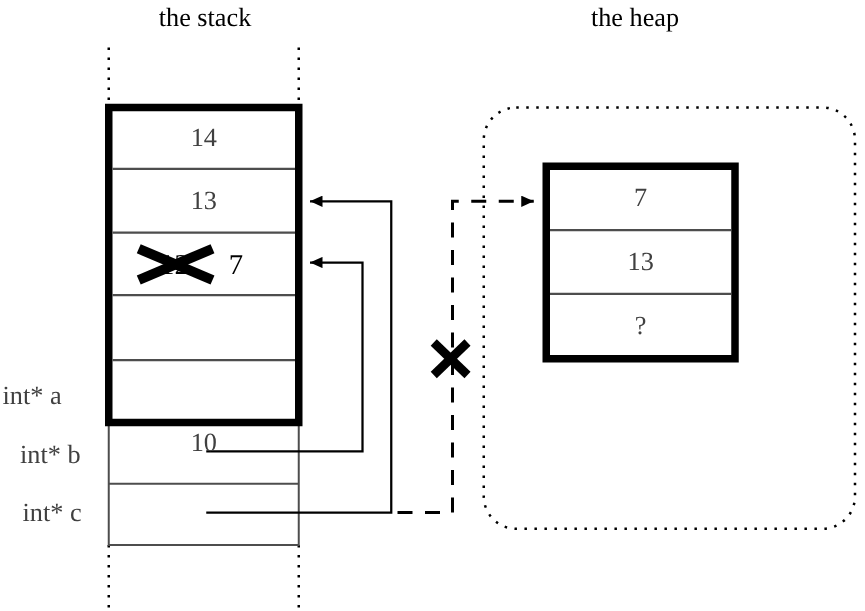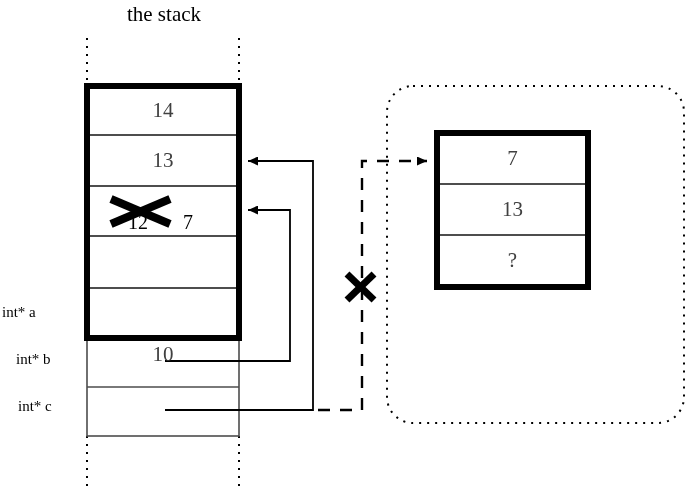--- a/index.html
+++ b/index.html
@@ -34,40 +34,40 @@
 
   .cell-value {
     position: absolute;
     font-size: 21px;
     color: #404040;
     text-align: center;
     white-space: nowrap;
   }
   .var-label {
     position: absolute;
-    font-size: 15px;
-    color: #000000;
+    font-size: 21px;
+    color: #404040;
     text-align: left;
     white-space: nowrap;
   }
   .struck-old {
     position: absolute;
-    font-size: 20px;
+    font-size: 23px;
     color: #000;
     white-space: nowrap;
-    margin-top: 12px;
   }
 </style>
 </head>
 <body>
 
 <div id="canvas">
 
   <div class="title" id="stack-title">the stack</div>
 
+  <div class="title" id="heap-title">the heap</div>
 
   <svg id="svg-layer" viewBox="0 0 692 489" xmlns="http://www.w3.org/2000/svg">
 
     <defs>
       <marker id="arrowhead-solid" markerWidth="11" markerHeight="9" refX="10" refY="4.5" orient="auto" markerUnits="userSpaceOnUse">
         <path d="M10,4.5 L0,0 L0,9 Z" fill="#000000"></path>
       </marker>
       <marker id="arrowhead-dashed" markerWidth="11" markerHeight="9" refX="10" refY="4.5" orient="auto" markerUnits="userSpaceOnUse">
         <path d="M10,4.5 L0,0 L0,9 Z" fill="#000000"></path>
       </marker>

